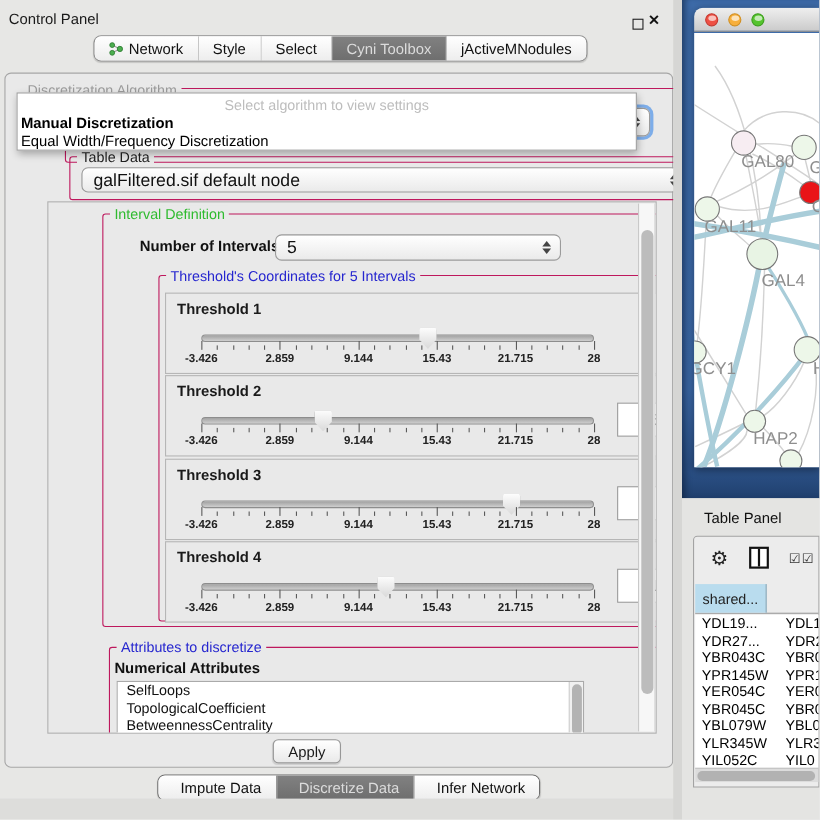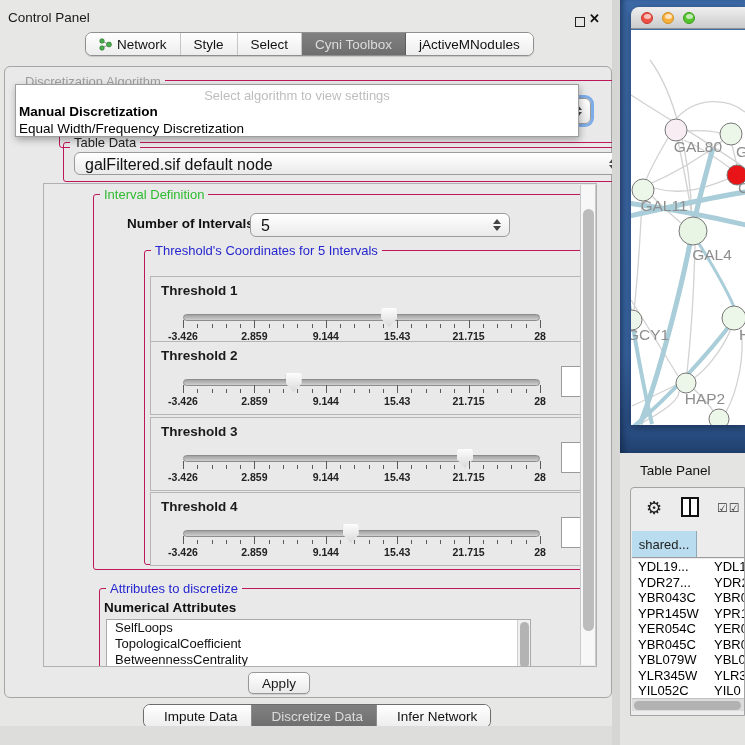--- a/index.html
+++ b/index.html
@@ -175,21 +175,21 @@
         <span>5</span>
         <span class="spinner">
             <i class="up"></i>
             <i class="dn"></i>
           </span>
       </div>
 
       <div class="group" style="left:6px; top:55px; width:506px; height:315px;">
         <div class="group-title gt-blue">Threshold's Coordinates for 5 Intervals</div>
 
-        <div class="threshold-row" style="top:25px;">
+        <div class="threshold-row" style="top:15px;">
             <div class="th-title">Threshold 1</div>
             <div class="slider-wrap">
               <div class="slider-track"></div>
               <div class="slider-thumb" style="left: calc(57.72% - 8px);"></div>
             </div>
             <div class="ticks">
               <span class="tick major" style="left: 0%;"></span>
               <span class="tick" style="left: 4%;"></span>
               <span class="tick" style="left: 8%;"></span>
               <span class="tick" style="left: 12%;"></span>

